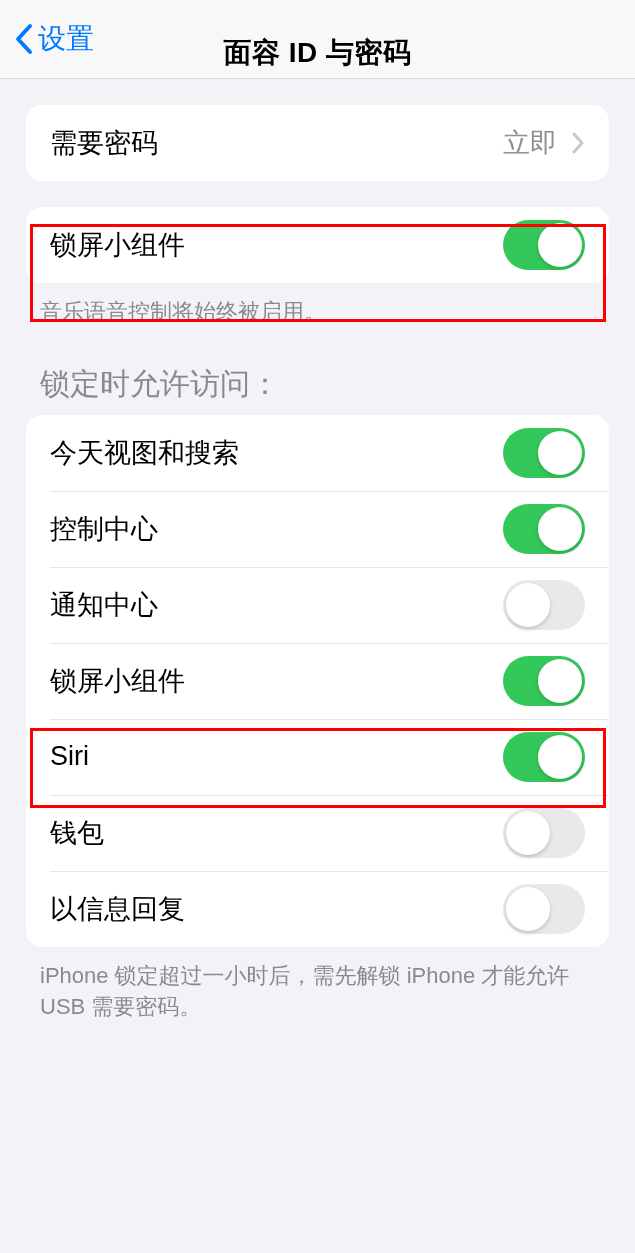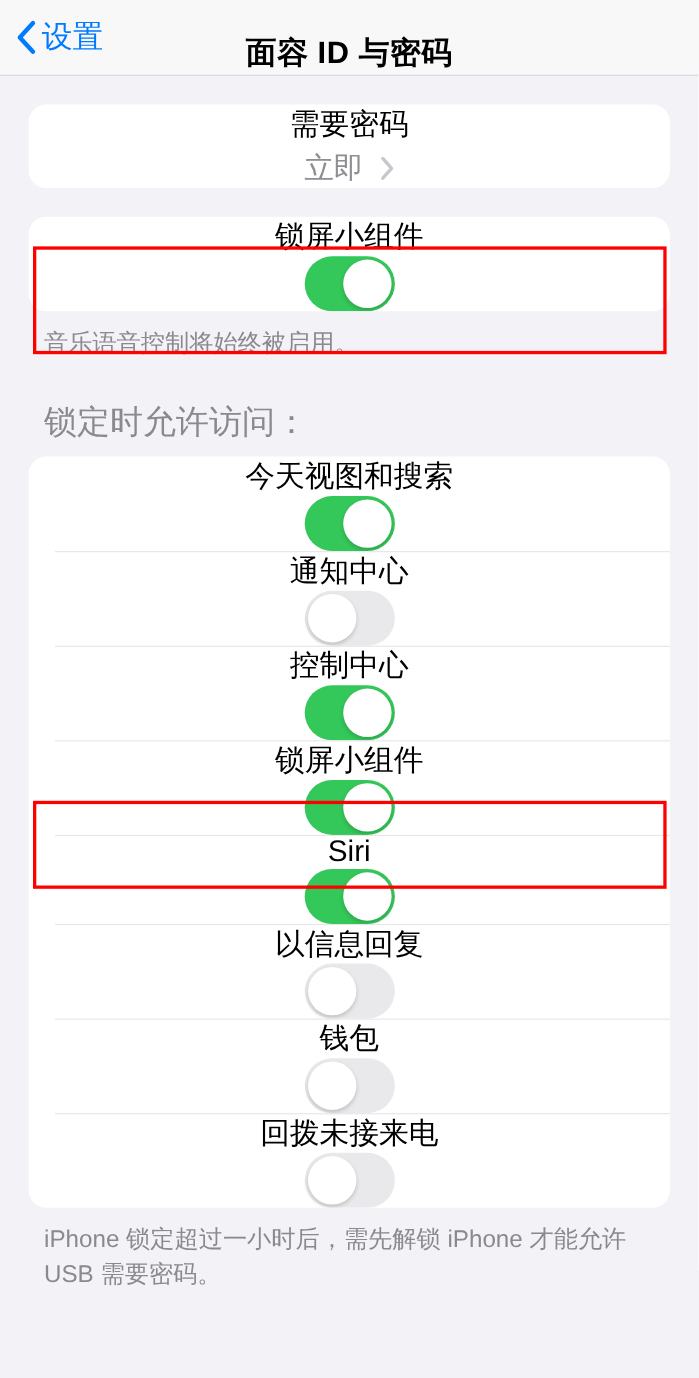--- a/index.html
+++ b/index.html
@@ -6,21 +6,21 @@
     body {
       width: 635px;
       height: 1253px;
       background: #f2f2f7;
       font-family: -apple-system, "Helvetica Neue", Arial, sans-serif;
       overflow: hidden;
     }
 
     
     .header {
-      height: 69px;
+      height: 79px;
       background: #f8f8f8;
       border-bottom: 1px solid #d7d7db;
       display: flex;
       align-items: center;
       justify-content: center;
       position: relative;
     }
     .back {
       position: absolute;
       left: 12px;
@@ -48,21 +48,20 @@
       border-radius: 16px;
       overflow: hidden;
     }
     .row {
       display: flex;
       align-items: center;
       justify-content: space-between;
       padding: 0 24px;
       min-height: 76px;
       position: relative;
-      flex-direction: column;
     }
     .row + .row::before {
       content: "";
       position: absolute;
       top: 0;
       left: 24px;
       right: 0;
       height: 1px;
       background: #e5e5ea;
     }
@@ -165,60 +164,54 @@
 
   <div class="section-header">锁定时允许访问：</div>
   <div class="group" style="margin-top:0;" id="lock-access-group">
       <div class="row">
         <span class="row-label">今天视图和搜索</span>
         <div class="toggle on">
           <div class="knob"></div>
         </div>
       </div>
       <div class="row">
+        <span class="row-label">控制中心</span>
+        <div class="toggle on">
+          <div class="knob"></div>
+        </div>
+      </div>
+      <div class="row">
         <span class="row-label">通知中心</span>
         <div class="toggle off">
           <div class="knob"></div>
         </div>
       </div>
       <div class="row">
-        <span class="row-label">控制中心</span>
-        <div class="toggle on">
-          <div class="knob"></div>
-        </div>
-      </div>
-      <div class="row">
         <span class="row-label">锁屏小组件</span>
         <div class="toggle on">
           <div class="knob"></div>
         </div>
       </div>
       <div class="row">
         <span class="row-label">Siri</span>
         <div class="toggle on">
+          <div class="knob"></div>
+        </div>
+      </div>
+      <div class="row">
+        <span class="row-label">钱包</span>
+        <div class="toggle off">
           <div class="knob"></div>
         </div>
       </div>
       <div class="row">
         <span class="row-label">以信息回复</span>
         <div class="toggle off">
           <div class="knob"></div>
         </div>
       </div>
-      <div class="row">
-        <span class="row-label">钱包</span>
-        <div class="toggle off">
-          <div class="knob"></div>
-        </div>
-      </div>
-      <div class="row">
-        <span class="row-label">回拨未接来电</span>
-        <div class="toggle off">
-          <div class="knob"></div>
-        </div>
-      </div>
     </div>
   <div class="caption">iPhone 锁定超过一小时后，需先解锁 iPhone 才能允许 USB 需要密码。</div>
 
 </div>
 
 <div class="highlight-box" style="left:30px; top:224px; width:576px; height:98px;"></div>
 <div class="highlight-box" style="left:30px; top:728px; width:576px; height:80px;"></div>
 
 </body></html>

